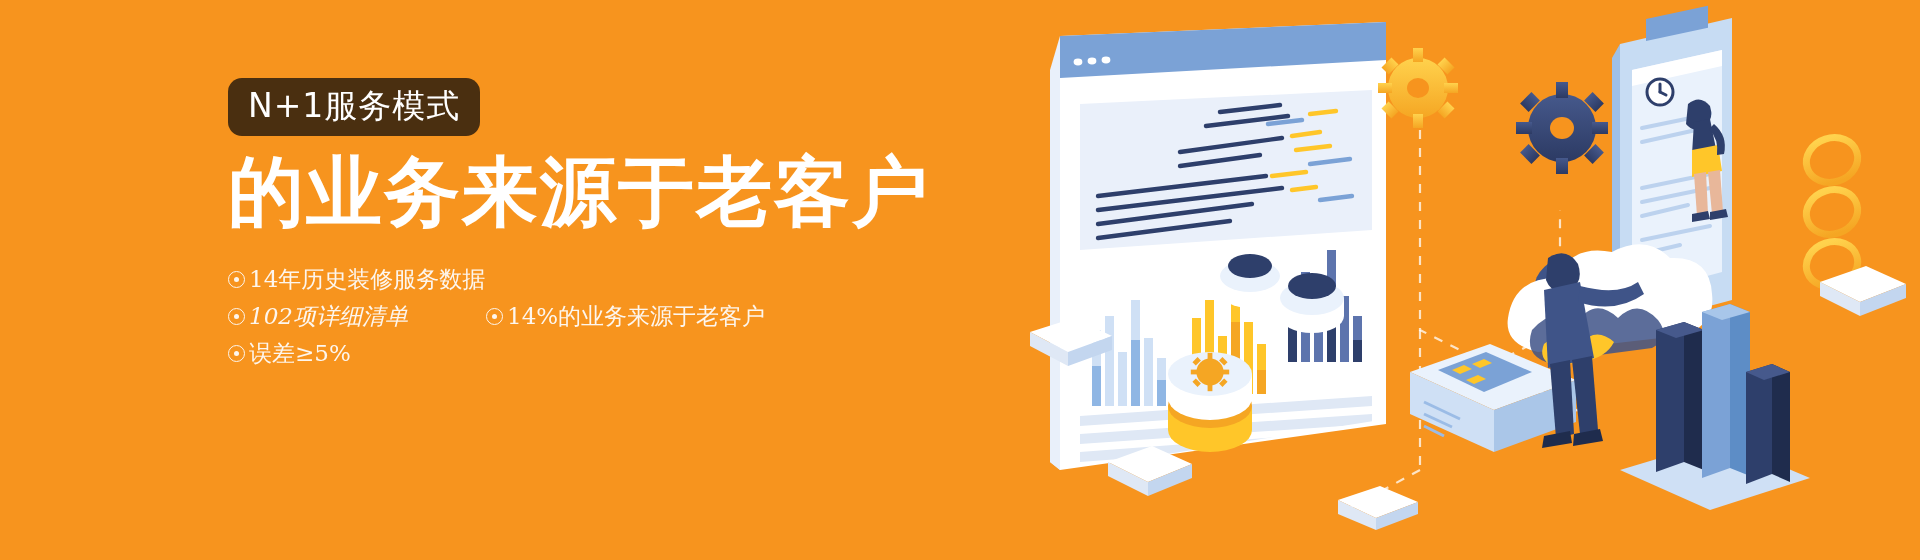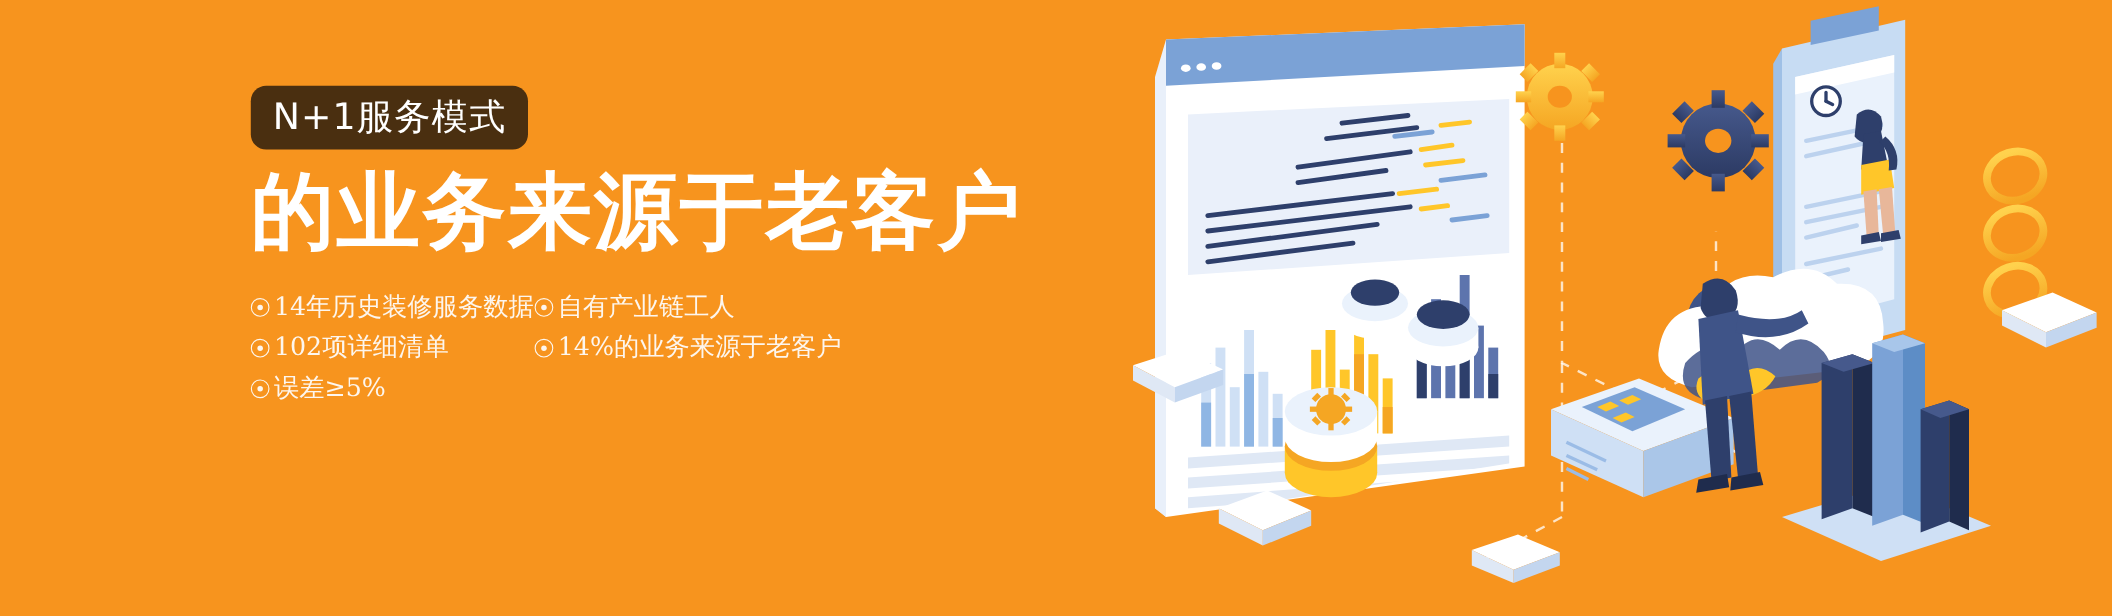--- a/index.html
+++ b/index.html
@@ -83,21 +83,21 @@
     position: absolute;
     left: 50%;
     top: 50%;
     width: 5px;
     height: 5px;
     margin: -2.5px 0 0 -2.5px;
     border-radius: 50%;
     background: #fdf6ee;
   }
   .b-1 { grid-column: 1; grid-row: 1; }
-  .b-2 { grid-column: 1; grid-row: 2; }
+  .b-2 { grid-column: 1; grid-row: 2; font-style: italic; }
   .b-3 { grid-column: 1; grid-row: 3; }
   .b-4 { grid-column: 2; grid-row: 1; }
   .b-5 { grid-column: 2; grid-row: 2; }
 
   
   .art {
     position: absolute;
     left: 1020px;
     top: 0;
     width: 900px;
@@ -127,24 +127,20 @@
       <div class="bullet b-2">
         <span class="dot"></span>
         <span>102项详细清单</span>
       </div>
 
       <div class="bullet b-3">
         <span class="dot"></span>
         <span>误差≥5%</span>
       </div>
 
-      <div class="bullet b-4">
-        <span class="dot"></span>
-        <span>自有产业链工人</span>
-      </div>
 
       <div class="bullet b-5">
         <span class="dot"></span>
         <span>14%的业务来源于老客户</span>
       </div>
 
     </div>
   </div>
 
   <div class="art">

